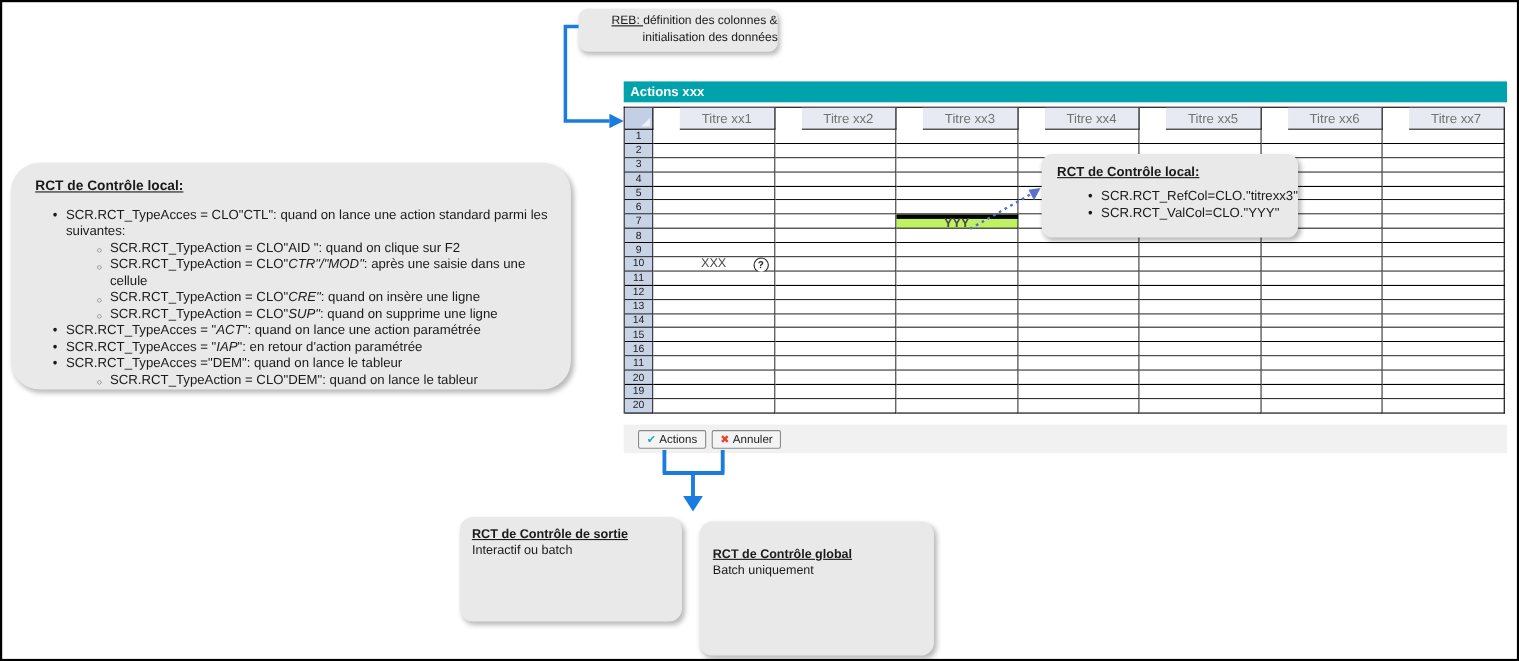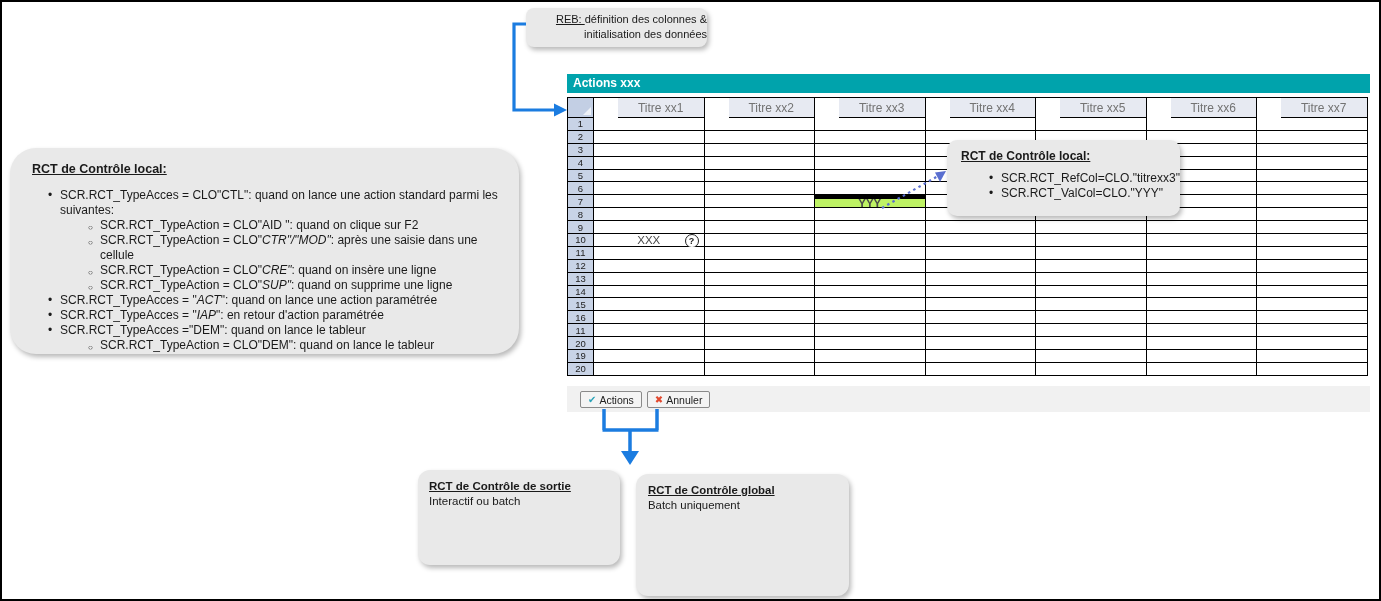--- a/index.html
+++ b/index.html
@@ -27,21 +27,21 @@
   .bullet-line::before{position:absolute;left:0;top:0;}
   .bullet-line.lvl1::before{content:"\2022";}
   .bullet-line.lvl2::before{content:"\25CB";font-size:8px;top:2px;}
   #local-right-callout{left:945px;top:138px;width:233px;height:76px;border-radius:10px;
     font-size:12px;line-height:15px;padding:9px 8px 0 14px;z-index:6;}
   #local-right-callout .title{margin-bottom:7px;display:block;}
   #local-right-callout .bullet-line{margin-left:28px;}
   #sortie-callout{left:416px;top:468px;width:202px;height:95px;
     font-size:11.5px;line-height:14.8px;padding:9px 8px 0 11px;}
   #global-callout{left:634px;top:472px;width:213px;height:122px;
-    font-size:11.4px;line-height:15px;padding:9px 8px 0 12px;}
+    font-size:11.4px;line-height:15px;padding:23px 8px 0 12px;}
   .subtitle{}
   
   #sheet-titlebar{
     position:absolute;left:565px;top:72px;width:803px;height:19px;
     background:#00A3AC;color:#fff;font-weight:bold;font-size:12px;
     line-height:19px;padding-left:6px;box-sizing:border-box;z-index:2;
   }
   #sheet-grid{
     position:absolute;left:565px;top:95px;z-index:2;
     display:grid;grid-template-columns:26px repeat(7,110.5px);

